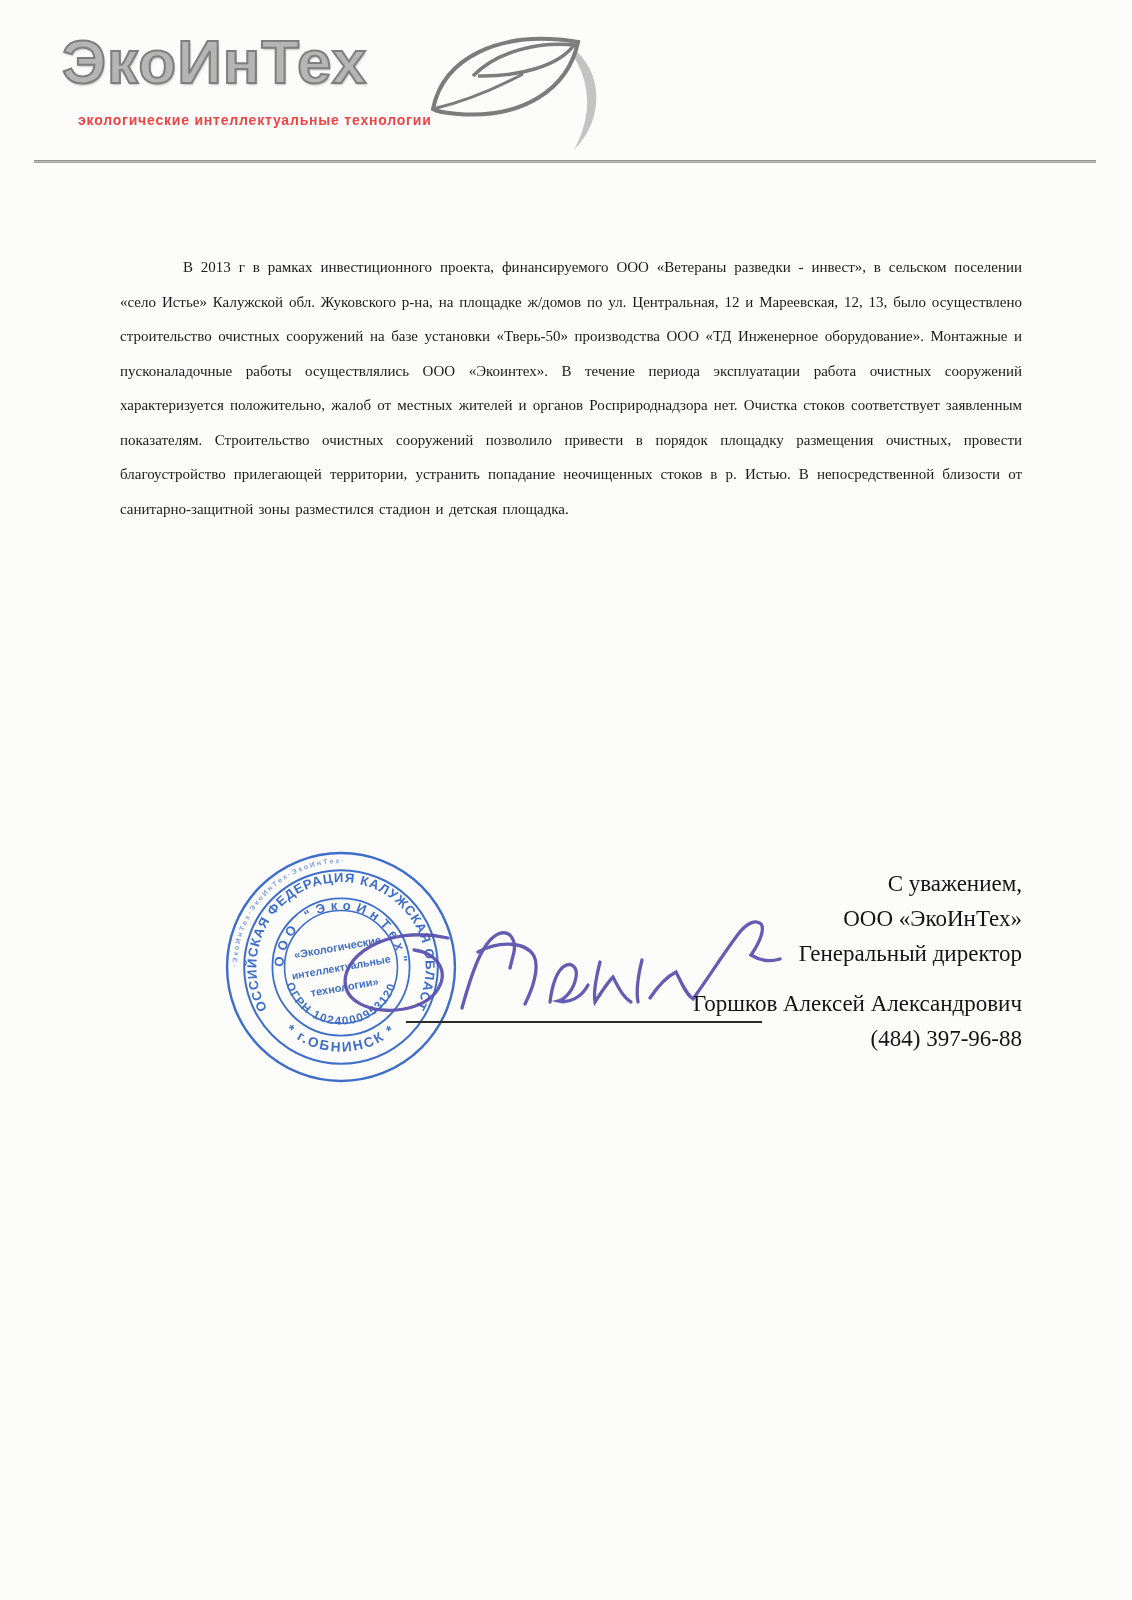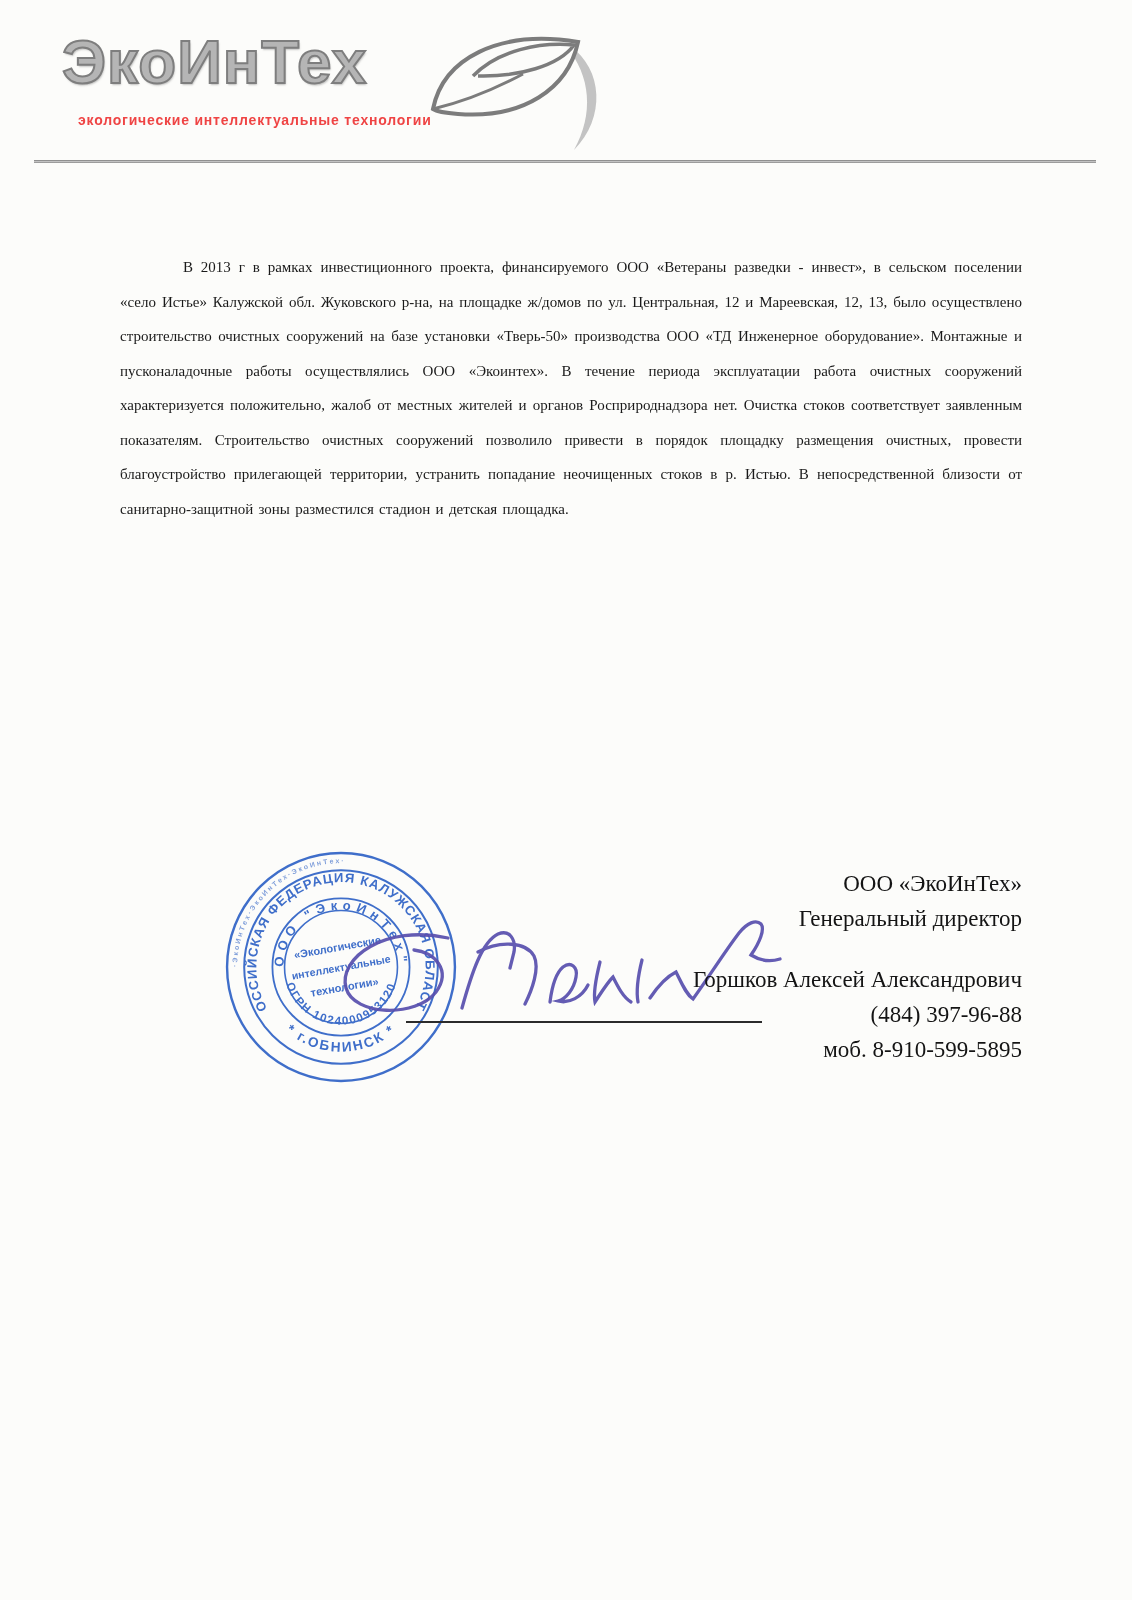--- a/index.html
+++ b/index.html
@@ -32,21 +32,21 @@
   
   .stamp-svg{position:absolute;left:220px;top:846px;opacity:.92;}
   .stamp-svg text{font-family:"Liberation Sans",sans-serif;fill:#2f63c6;}
 
   
   .sig-svg{position:absolute;left:330px;top:896px;}
   .sig-line{position:absolute;left:406px;top:1021px;width:356px;height:2px;background:#2b2b2b;}
 
   .signoff{position:absolute;right:110px;top:866px;text-align:right;
     font-size:23px;line-height:35px;color:#141414;white-space:nowrap;}
-  .signoff .name-line{margin-top:26px;}
+  .signoff .name-line{margin-top:15px;}
 </style>
 </head>
 <body>
 
 <div class="page">
 
   <div class="logo-text">ЭкоИнТех</div>
 
   <svg class="leaf-svg" width="200" height="150" viewBox="0 0 200 150" aria-hidden="true">
     <path d="M152 32 C 185 55, 188 104, 156 136 C 176 100, 173 62, 148 32" fill="#b9b9b9" opacity="0.85"></path>
@@ -109,20 +109,20 @@
       <path d="M220 106 C 222 90, 226 77, 233 71 C 241 65, 248 71, 246 81 C 244 93, 236 103, 228 105 C 239 108, 252 101, 258 89"></path>
       <path d="M270 66 C 266 82, 263 96, 265 106 C 271 97, 277 87, 283 81 C 288 91, 293 101, 301 106"></path>
       <path d="M312 64 C 308 80, 306 95, 308 106"></path>
       <path d="M320 102 C 328 90, 338 80, 346 76 C 352 88, 356 98, 363 103 C 377 84, 393 58, 409 37 C 417 27, 426 23, 431 28 C 435 33, 430 46, 421 59 C 429 64, 440 66, 450 63"></path>
     </g>
   </svg>
 
   <div class="sig-line"></div>
 
   <div class="signoff">
+    <div>С уважением,</div>
     <div>ООО «ЭкоИнТех»</div>
     <div>Генеральный директор</div>
     <div class="name-line">Горшков Алексей Александрович</div>
     <div>(484) 397-96-88</div>
-    <div>моб. 8-910-599-5895</div>
   </div>
 
 </div>
 
 </body></html>

